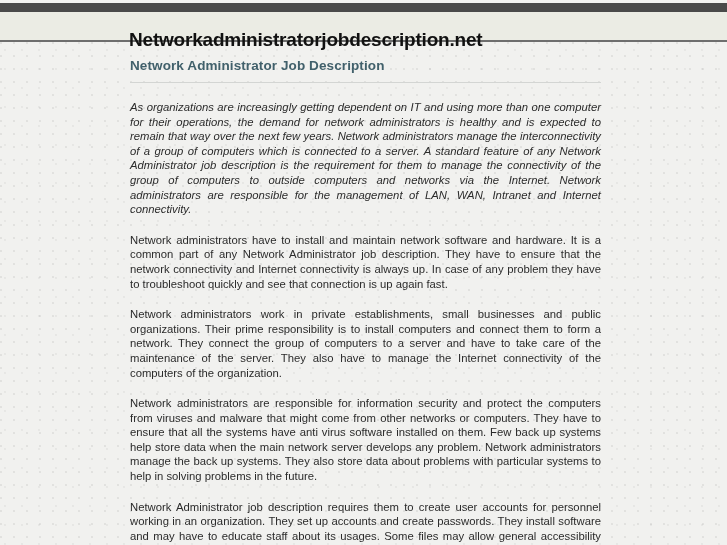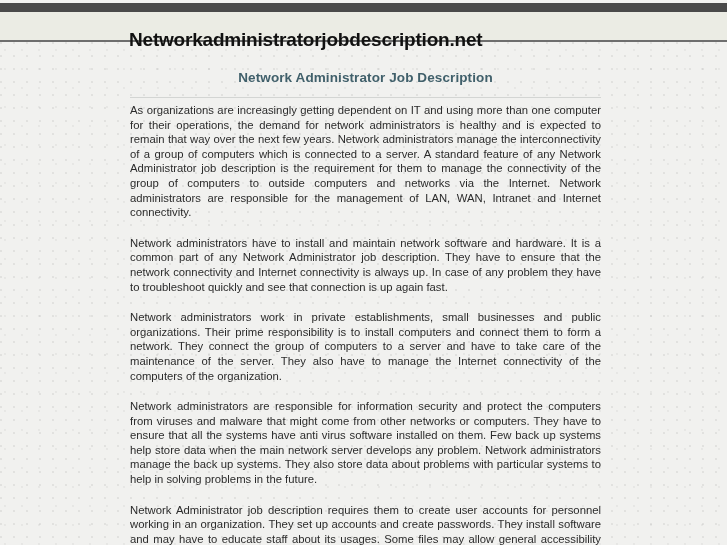--- a/index.html
+++ b/index.html
@@ -53,45 +53,45 @@
 
   
   .content {
     padding: 0;
   }
   .content-inner {
     margin-left: 130px;
     width: 471px;
   }
   .page-heading {
-    margin: 12px;
+    margin: 0;
     padding-top: 16px;
     font-size: 13.5px;
     font-weight: bold;
     color: #41606b;
     font-family: "Liberation Sans", sans-serif;
     letter-spacing: 0.1px;
-    text-align: center;
   }
   .heading-rule {
     margin-top: 9px;
     height: 1px;
     background: #d3d5d3;
     width: 471px;
   }
   .body-copy p {
     margin: 0 0 16px 0;
     font-size: 11.3px;
     line-height: 14.6px;
     text-align: justify;
     color: #2b2b2b;
     font-family: "Liberation Sans", sans-serif;
   }
   .body-copy p:first-child {
-    margin-top: 5px;
+    margin-top: 17px;
+    font-style: italic;
   }
 </style>
 </head>
 <body>
 
 <div class="page">
 
   <div class="site-header">
     <h1 class="site-title">Networkadministratorjobdescription.net</h1>
   </div>

